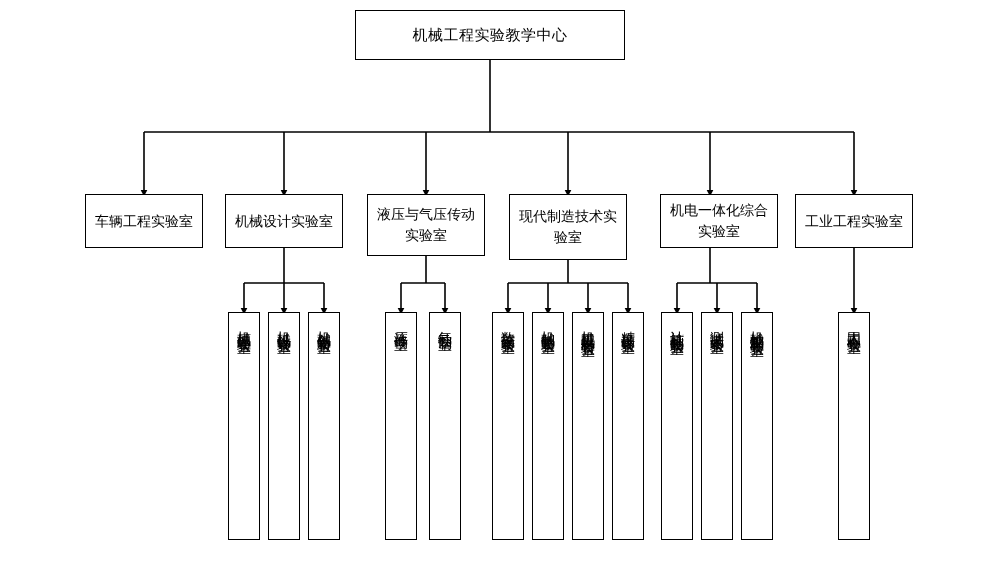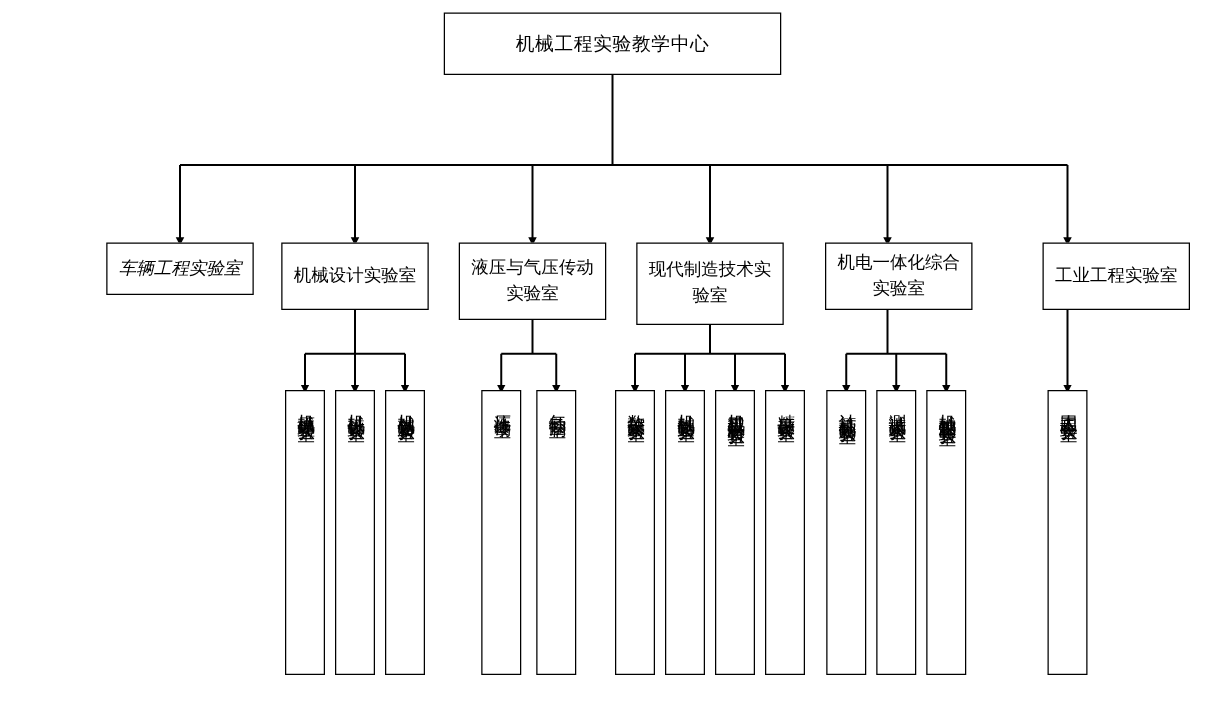--- a/index.html
+++ b/index.html
@@ -106,21 +106,21 @@
         <line x1="854" y1="132" x2="854" y2="193" marker-end="url(#arrow)"></line>
         <line x1="854" y1="248" x2="854" y2="311" marker-end="url(#arrow)"></line>
       </g>
   </svg>
 
   <div class="node node-root" style="left: 355px; top: 10px; width: 270px; height: 50px;">
     <span class="label">机械工程实验教学中心</span>
   </div>
 
   <div id="nodes-layer">
-      <div class="node node-l2" style="left: 85px; top: 194px; width: 118px; height: 42px; font-style: italic;">
+      <div class="node node-l2" style="left: 85px; top: 194px; width: 118px; height: 54px;">
         <span class="label">车辆工程实验室</span>
       </div>
       <div class="node node-l2" style="left: 225px; top: 194px; width: 118px; height: 54px;">
         <span class="label">机械设计实验室</span>
       </div>
       <div class="node node-leaf" style="left: 228px; top: 312px; width: 32px; height: 228px;">
         <span class="label">机械原理实验室</span>
       </div>
       <div class="node node-leaf" style="left: 268px; top: 312px; width: 32px; height: 228px;">
         <span class="label">机械设计实验室</span>
@@ -157,20 +157,20 @@
       </div>
       <div class="node node-leaf" style="left: 661px; top: 312px; width: 32px; height: 228px;">
         <span class="label">计算机控制实验室</span>
       </div>
       <div class="node node-leaf" style="left: 701px; top: 312px; width: 32px; height: 228px;">
         <span class="label">测试技术实验室</span>
       </div>
       <div class="node node-leaf" style="left: 741px; top: 312px; width: 32px; height: 228px;">
         <span class="label">机械控制工程实验室</span>
       </div>
-      <div class="node node-l2" style="left: 834px; top: 194px; width: 118px; height: 54px;">
+      <div class="node node-l2" style="left: 795px; top: 194px; width: 118px; height: 54px;">
         <span class="label">工业工程实验室</span>
       </div>
       <div class="node node-leaf" style="left: 838px; top: 312px; width: 32px; height: 228px;">
         <span class="label">人因工程实验室</span>
       </div>
     </div>
 </div>
 
 </body></html>

